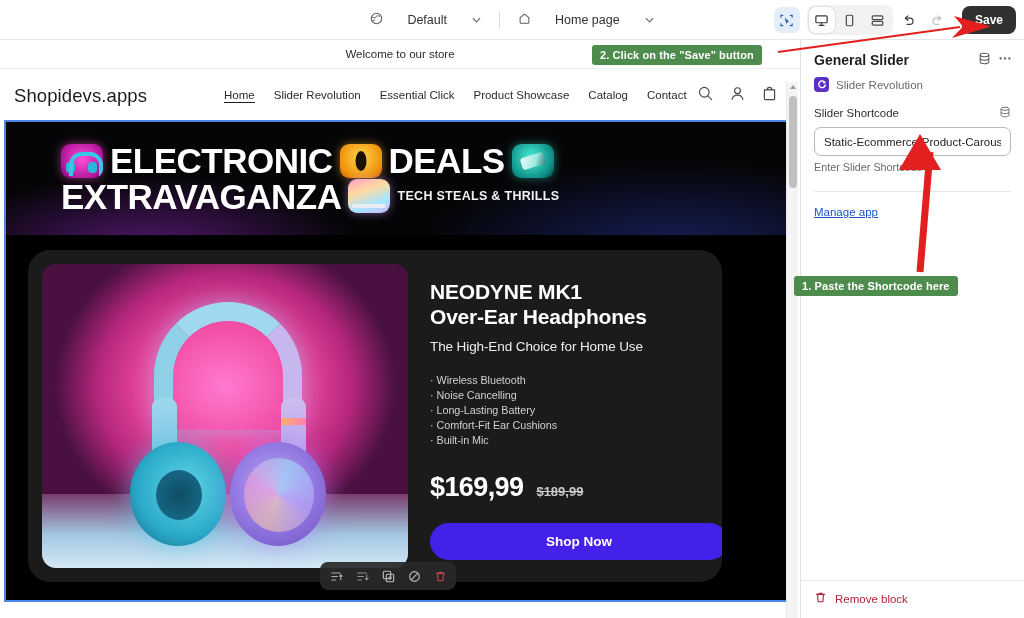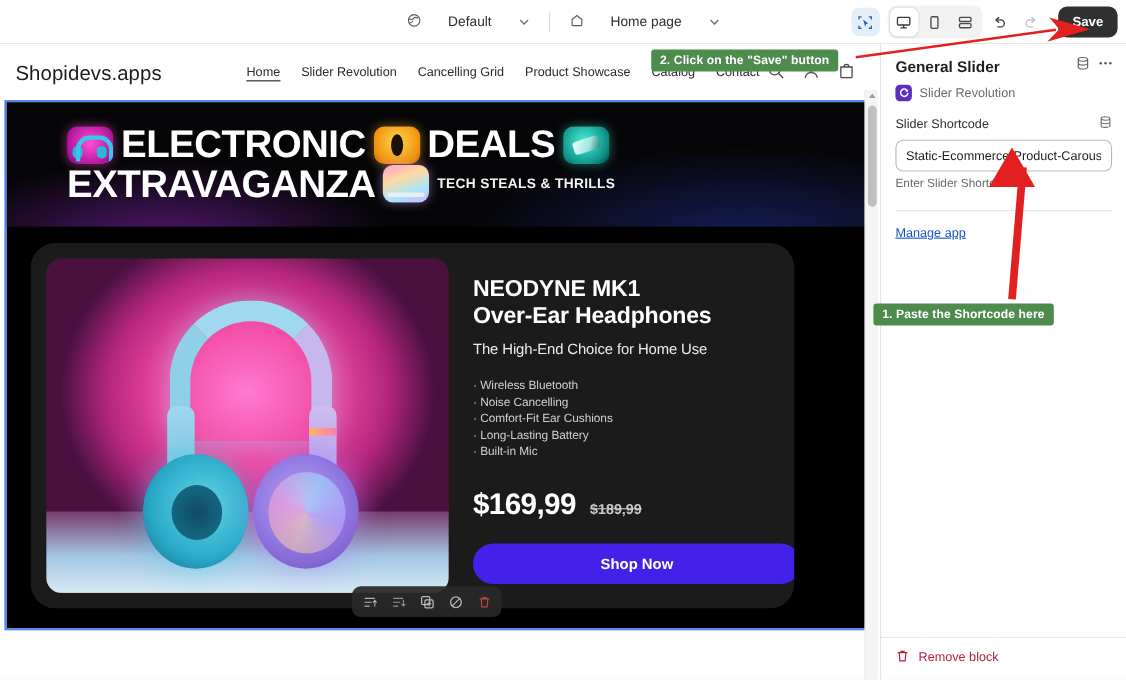--- a/index.html
+++ b/index.html
@@ -354,27 +354,28 @@
             <path d="M10.5 5.4H6.6a3.4 3.4 0 0 0 0 6.8h2.8" fill="none" stroke="#3a3a3a" stroke-width="1.3" stroke-linecap="round"></path>
             <path d="M8.6 3.1l2.8 2.4-2.8 2.3" fill="none" stroke="#3a3a3a" stroke-width="1.3" stroke-linecap="round" stroke-linejoin="round"></path>
           </svg>
       </div>
       <button class="save-btn">Save</button>
     </div>
   </div>
 
   <div class="canvas">
 
+    <div class="announce">Welcome to our store</div>
 
     <div class="shop-header">
       <div class="brand">Shopidevs.apps</div>
       <div class="navlinks">
         <div class="navlink active">Home</div>
         <div class="navlink">Slider Revolution</div>
-        <div class="navlink">Cancelling Grid</div>
+        <div class="navlink">Essential Click</div>
         <div class="navlink">Product Showcase</div>
         <div class="navlink">Catalog</div>
         <div class="navlink">Contact</div>
       </div>
       <div class="hdr-icons">
         <span>
           <svg width="17" height="17" viewBox="0 0 18 18">
               <circle cx="7.7" cy="7.7" r="5.1" fill="none" stroke="#4a4a4a" stroke-width="1.25"></circle>
               <path d="M11.5 11.5l4 4" stroke="#4a4a4a" stroke-width="1.25" stroke-linecap="round"></path>
             </svg>
@@ -424,22 +425,22 @@
         </div>
         <div class="pc-info">
           <div class="pc-title">
             <div>NEODYNE MK1</div>
             <div>Over-Ear Headphones</div>
           </div>
           <div class="pc-sub">The High-End Choice for Home Use</div>
           <div class="pc-feats">
             <div class="pc-feat">· Wireless Bluetooth</div>
             <div class="pc-feat">· Noise Cancelling</div>
+            <div class="pc-feat">· Long-Lasting Battery</div>
             <div class="pc-feat">· Comfort-Fit Ear Cushions</div>
-            <div class="pc-feat">· Long-Lasting Battery</div>
             <div class="pc-feat">· Built-in Mic</div>
           </div>
           <div class="pc-price-row">
             <span class="pc-price">$169,99</span>
             <span class="pc-old">$189,99</span>
           </div>
           <button class="pc-cta">Shop Now</button>
         </div>
       </div>
 

